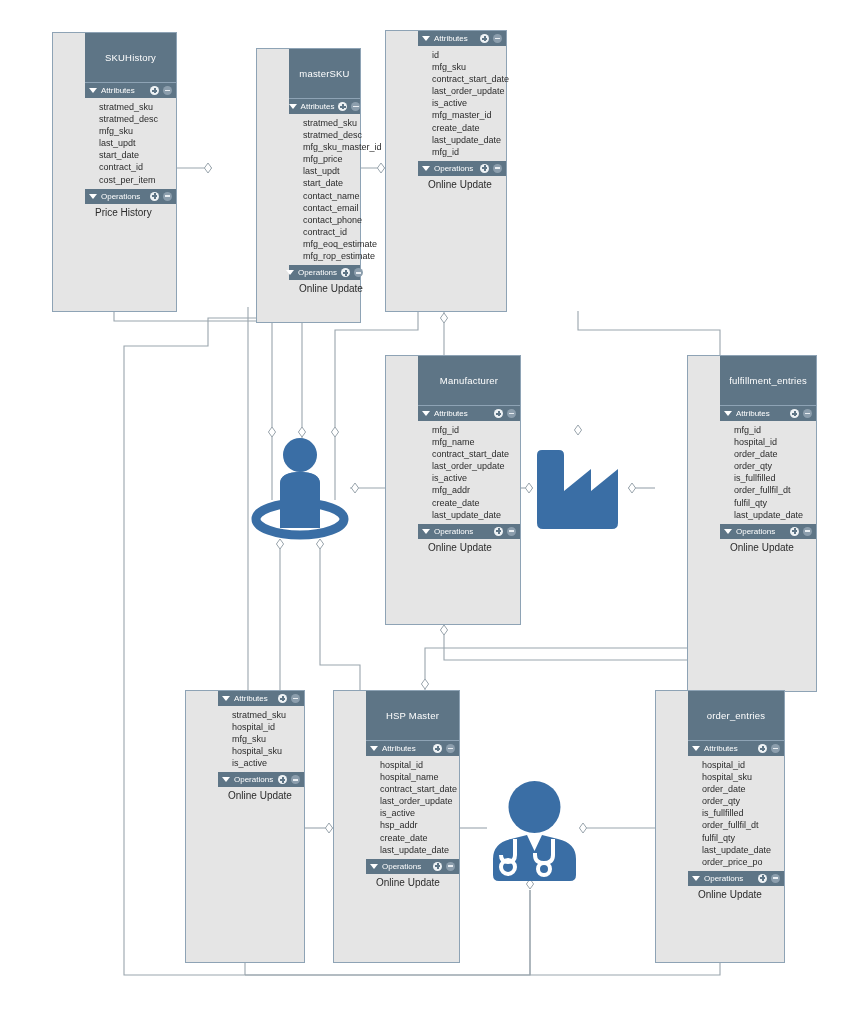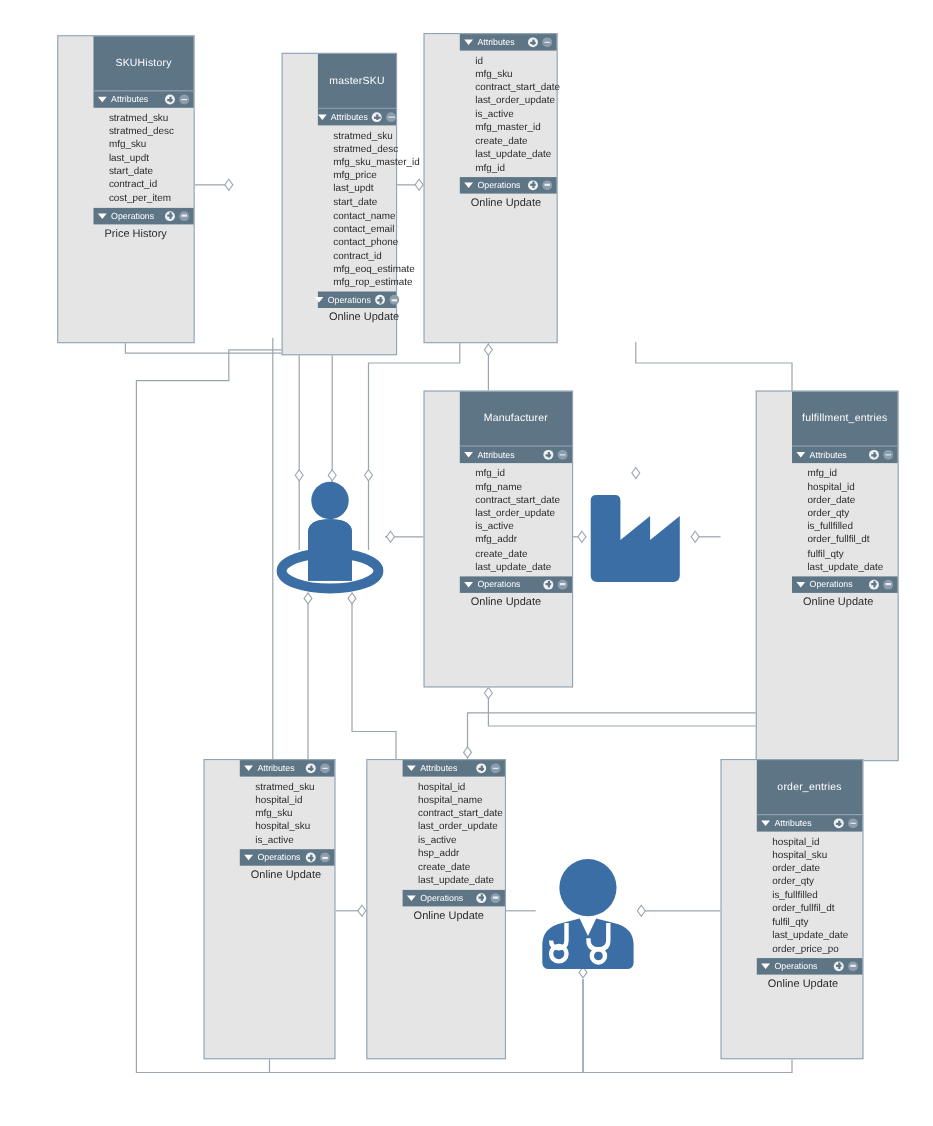--- a/index.html
+++ b/index.html
@@ -284,20 +284,21 @@
       <span class="sec-label">Operations</span>
       <span class="pm plus"></span>
       <span class="pm minus"></span>
     </div>
     <ul class="ops-list">
       <li>Online Update</li>
     </ul>
   </div>
 
   <div class="entity" style="left:333px;top:690px;width:127px;height:273px;">
+    <div class="entity-title" style="height:50px;">HSP Master</div>
     <div class="sec-head">
       <span class="caret"></span>
       <span class="sec-label">Attributes</span>
       <span class="pm plus"></span>
       <span class="pm minus"></span>
     </div>
     <ul class="attr-list">
       <li>hospital_id</li>
       <li>hospital_name</li>
       <li>contract_start_date</li>

